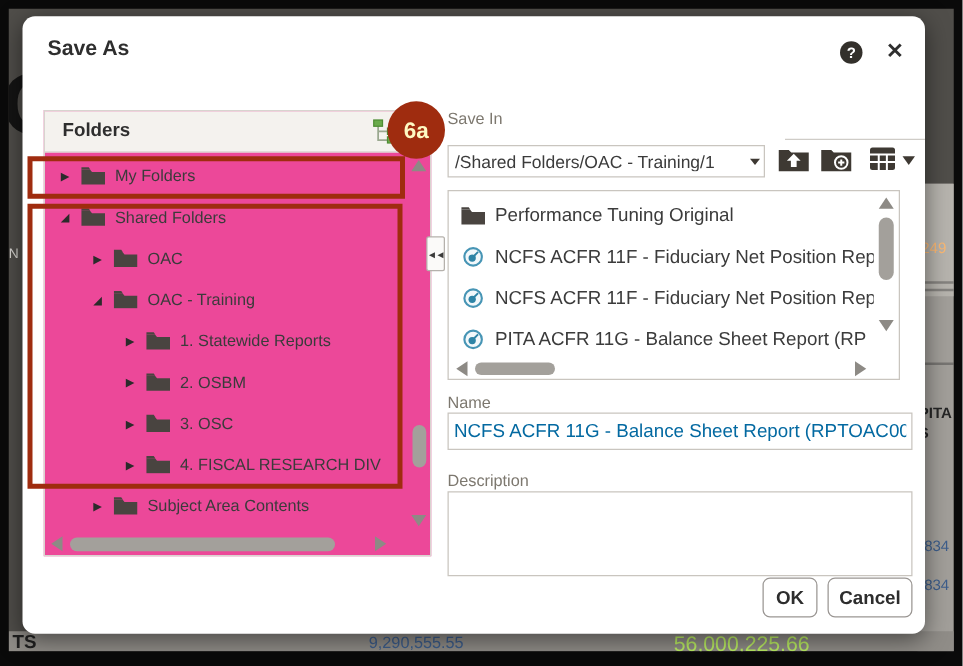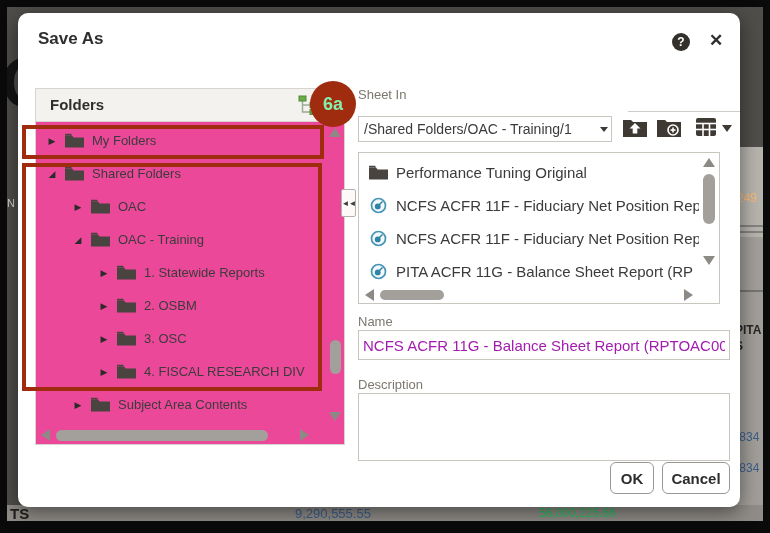--- a/index.html
+++ b/index.html
@@ -13,21 +13,21 @@
   .right-strip-top{position:absolute;left:727px;top:140px;width:29px;height:90px;background:#b7b4ae;}
   .rline{position:absolute;left:727px;width:29px;height:2px;background:rgba(40,40,40,.35);}
   .bottom-strip{position:absolute;left:0px;top:498px;width:756px;height:16px;background:#908d88;}
   .rt1{left:730px;top:184px;font-size:12px;color:#fdba74;}
   .rt2{left:728px;top:316px;font-size:12px;font-weight:bold;color:#262626;}
   .rt3{left:728px;top:332px;font-size:12px;font-weight:bold;color:#262626;}
   .rn1{left:729px;top:423px;font-size:12px;color:#3d5e8c;}
   .rn2{left:729px;top:454px;font-size:12px;color:#3d5e8c;}
   .bt1{left:3px;top:498px;font-size:15px;font-weight:bold;color:#202020;}
   .bn1{left:288px;top:499px;font-size:13px;color:#3d5e8c;}
-  .bn2{left:532px;top:499px;font-size:12px;color:#22c55e;}
+  .bn2{left:532px;top:499px;font-size:17px;color:#bef264;}
 
   .dialog{position:absolute;left:18px;top:13px;width:722px;height:494px;background:#ffffff;
     border-radius:10px;box-shadow:0 5px 20px rgba(0,0,0,.5);z-index:5;}
   .dlg-title{position:absolute;left:20px;top:16px;font-size:17px;font-weight:bold;color:#2e2e2e;}
   .help-btn{position:absolute;left:654px;top:20px;width:18px;height:18px;border-radius:50%;
     background:#33302b;color:#fff;font-size:12px;font-weight:bold;text-align:center;line-height:18px;cursor:pointer;}
   .close-btn{position:absolute;left:688px;top:18px;width:20px;height:20px;font-size:17px;color:#2f2f2f;
     text-align:center;line-height:20px;cursor:pointer;font-weight:bold;}
 
   
@@ -73,34 +73,34 @@
 
   .file-list{position:absolute;left:340px;top:139px;width:362px;height:152px;border:1px solid #c9c5bf;
     box-sizing:border-box;background:#fff;}
   .fl-rows{position:absolute;left:0;top:0;right:20px;bottom:16px;overflow:hidden;padding-top:3px;}
   .lrow{height:33px;display:flex;align-items:center;padding-left:10px;cursor:pointer;}
   .lrow .llabel{font-size:15px;color:#3b3b3b;white-space:nowrap;}
   .fl-vscroll{position:absolute;right:0;top:0;width:20px;bottom:16px;}
   .fl-hscroll{position:absolute;left:0;bottom:0;right:20px;height:16px;}
 
   .name-input{position:absolute;left:340px;top:317px;width:372px;height:30px;border:1px solid #c9c5bf;
-    box-sizing:border-box;font-size:15px;color:#a21caf;padding:0 4px;font-family:"Liberation Sans",sans-serif;background:#fff;}
+    box-sizing:border-box;font-size:15px;color:#0369a1;padding:0 4px;font-family:"Liberation Sans",sans-serif;background:#fff;}
   .desc-area{position:absolute;left:340px;top:380px;width:372px;height:68px;border:1px solid #c9c5bf;
     box-sizing:border-box;resize:none;background:#fff;font-family:"Liberation Sans",sans-serif;}
 
   .btn{position:absolute;height:32px;background:#fff;border:1px solid #9a9693;border-radius:6px;
     font-size:15px;font-weight:600;color:#2d2d2d;cursor:pointer;font-family:"Liberation Sans",sans-serif;}
   .ok-btn{left:592px;top:449px;width:44px;}
   .cancel-btn{left:644px;top:449px;width:68px;}
 
   
   .co-rect{position:absolute;border:4px solid #9f2c0f;box-sizing:border-box;z-index:8;pointer-events:none;}
   .co-rect-a{left:4px;top:112px;width:302px;height:34px;}
   .co-rect-b{left:4px;top:150px;width:300px;height:228px;}
-  .co-badge{position:absolute;width:46px;height:46px;border-radius:50%;background:#9f2c0f;color:#86efac;
+  .co-badge{position:absolute;width:46px;height:46px;border-radius:50%;background:#9f2c0f;color:#fef9c3;
     font-size:18px;font-weight:bold;text-align:center;line-height:46px;z-index:9;}
   .co-badge-a{left:292px;top:68px;}
   .co-badge-b{left:290px;top:143px;}
 </style>
 </head>
 <body>
 
 <div class="frame">
   <div class="bg">
     <div class="frag big-letter">C</div>
@@ -226,21 +226,21 @@
         <div class="tri tri-left" style="left:5px;top:2px;"></div>
         <div class="thumb" style="left:20px;top:3px;width:212px;height:11px;"></div>
         <div class="tri tri-right" style="left:264px;top:2px;"></div>
       </div>
     </div>
 
     <div class="splitter">
         <span>◄◄</span>
       </div>
 
-    <div class="field-label" style="left:340px;top:74px;">Sheet In</div>
+    <div class="field-label" style="left:340px;top:74px;">Save In</div>
     <div class="hairline"></div>
     <input class="path-input" value="/Shared Folders/OAC - Training/1" style="">
     <div class="path-caret"></div>
 
     <span class="tb-icon" style="left:604px;top:102px;">
       <svg width="26" height="24" viewBox="0 0 26 24">
         <path d="M1 5 h8 l2 2 h14 v15 h-24 z" fill="#3e3933"></path>
         <path d="M13 8 l5.5 5.5 h-3.2 v5 h-4.6 v-5 h-3.2 z" fill="#fff"></path>
       </svg>
     </span>

